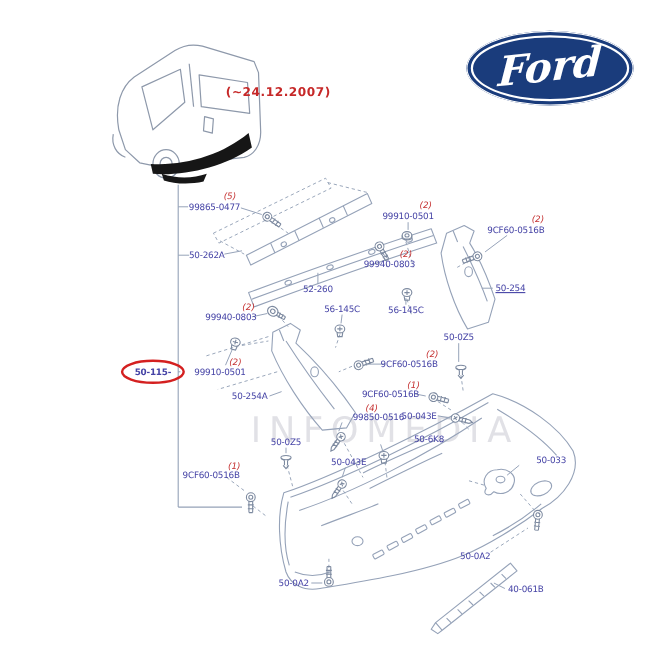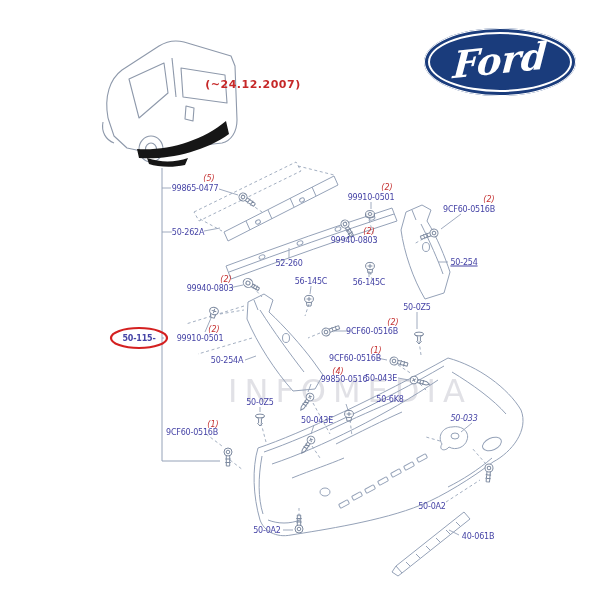--- a/index.html
+++ b/index.html
@@ -314,18 +314,18 @@
     <div class="callout" style="left: 376px; top: 350px;">(1)</div>
     <div class="part-label" style="left: 320px; top: 379px; padding-left: 48px;">99850-0516</div>
     <div class="callout" style="left: 338px; top: 371px;">(4)</div>
     <div class="part-label" style="left: 381px; top: 378px;">50-043E</div>
     <div class="part-label" style="left: 345px; top: 399px; margin-left: 45px;">50-6K8</div>
     <div class="part-label" style="left: 317px; top: 420px;">50-043E</div>
     <div class="part-label" style="left: 260px; top: 402px;">50-0Z5</div>
     <div class="part-label" style="left: 417px; top: 307px;">50-0Z5</div>
     <div class="part-label" style="left: 192px; top: 432px;">9CF60-0516B</div>
     <div class="callout" style="left: 213px; top: 424px;">(1)</div>
-    <div class="part-label" style="left: 464px; top: 418px; font-style: italic;">50-033</div>
+    <div class="part-label" style="left: 501px; top: 418px;">50-033</div>
     <div class="part-label" style="left: 267px; top: 530px;">50-0A2</div>
     <div class="part-label" style="left: 432px; top: 506px;">50-0A2</div>
     <div class="part-label" style="left: 478px; top: 536px;">40-061B</div>
     <div class="part-label hl" style="left: 139px; top: 338px;">50-115-</div>
   </div>
 
 </body></html>

